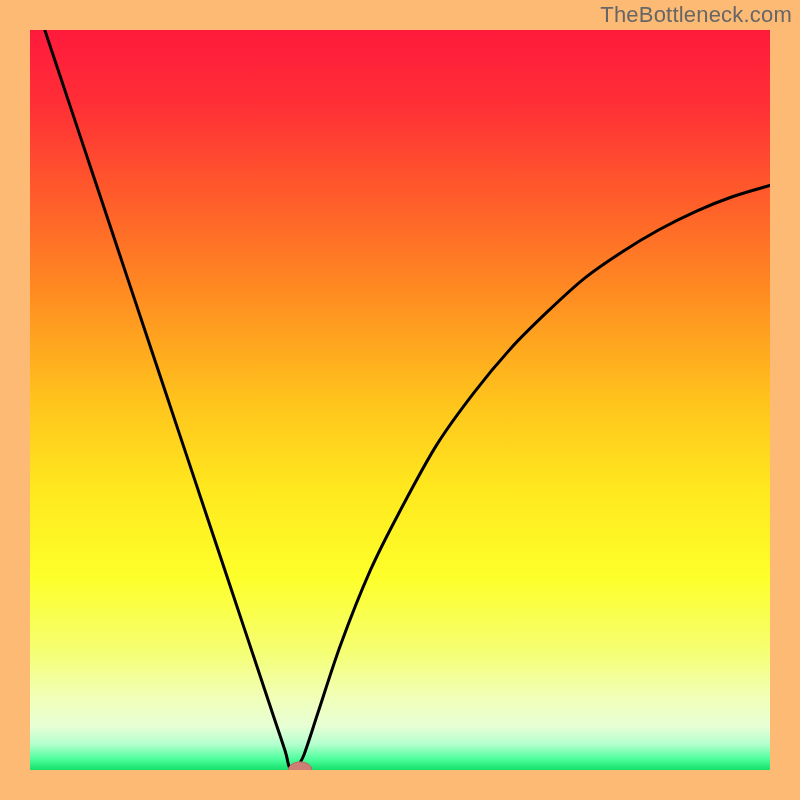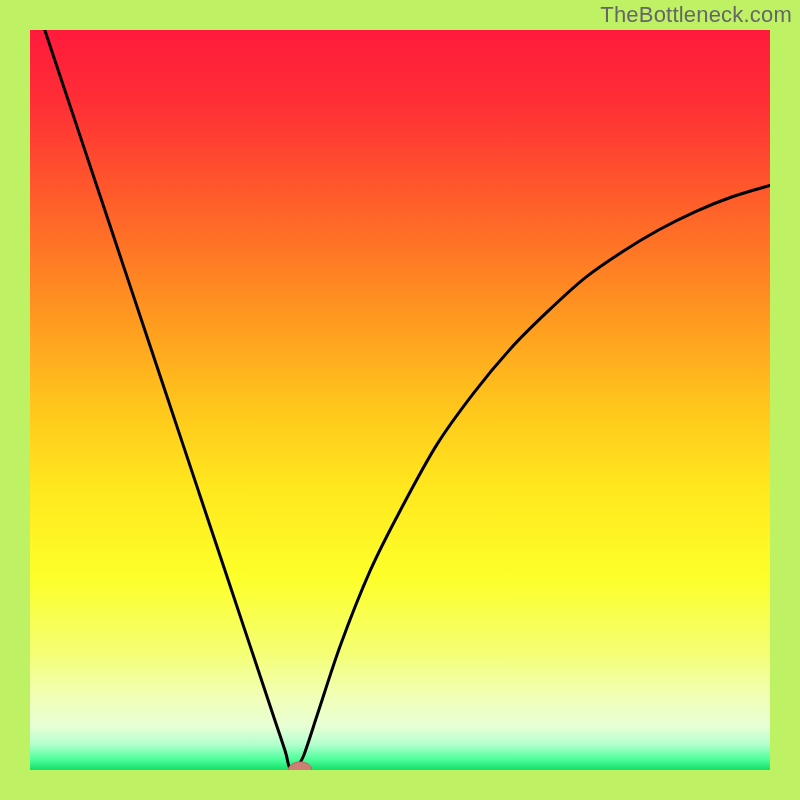--- a/index.html
+++ b/index.html
@@ -7,21 +7,21 @@
     padding: 0;
     width: 800px;
     height: 800px;
     overflow: hidden;
     background: #000;
     font-family: Arial, Helvetica, sans-serif;
   }
   .outer {
     width: 800px;
     height: 800px;
-    background: #bef264;
+    background: #fdba74;
     position: relative;
   }
   .watermark {
     position: absolute;
     top: 2px;
     right: 8px;
     color: #666;
     font-size: 22px;
     font-weight: 500;
     letter-spacing: 0.2px;

